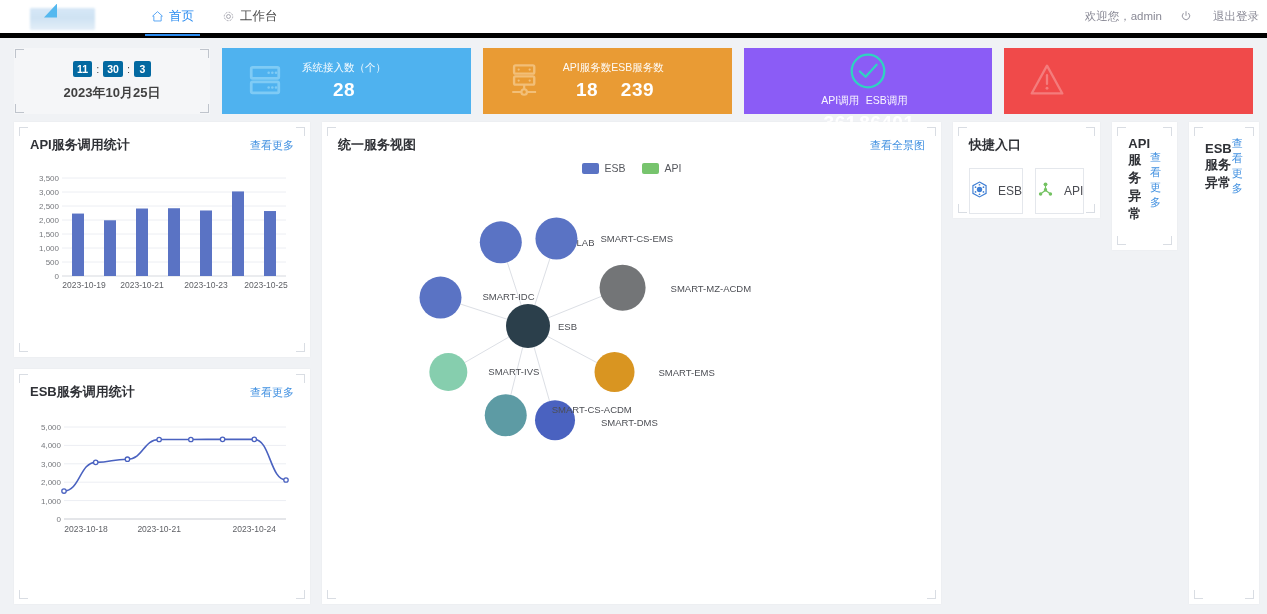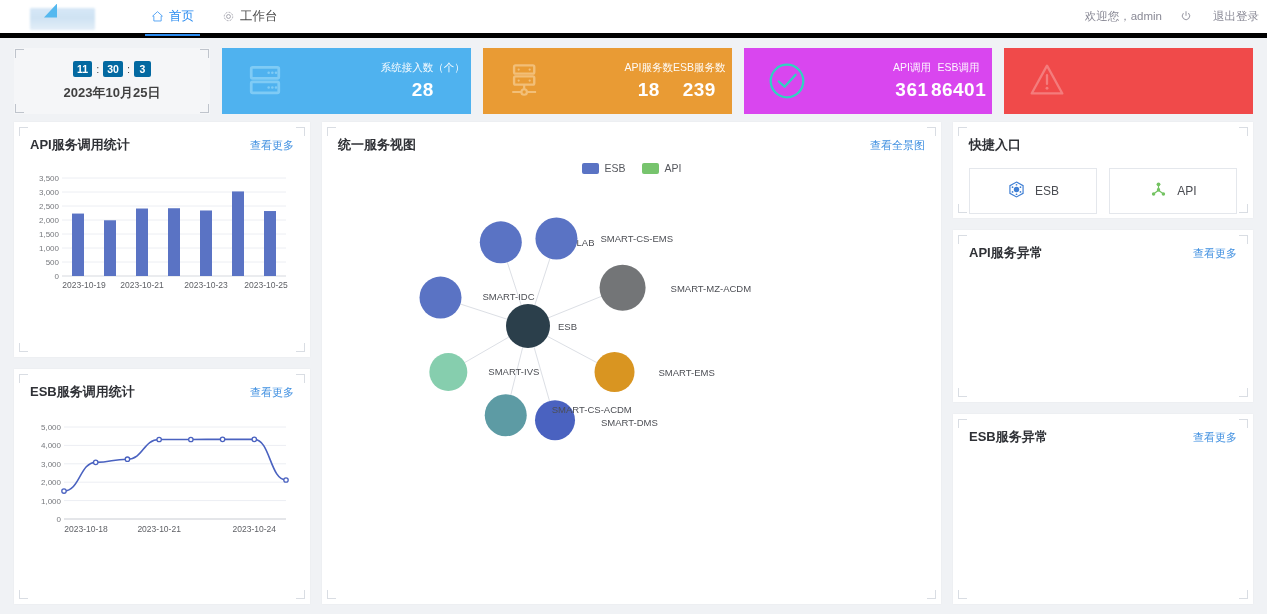--- a/index.html
+++ b/index.html
@@ -65,36 +65,36 @@
     padding:2px 4px; border-radius:2px; min-width:17px; text-align:center;
   }
   .colon{ color:#4a4a4a; font-size:11px; }
   .datetext{ font-size:13px; font-weight:700; color:#404040; }
 
   .statcard{
     flex:1; display:flex; align-items:center; color:#fff; padding:0 6px;
     min-width:0;
   }
   .statcard .cardicon{ width:74px; display:flex; align-items:center; justify-content:center; }
-  .statcard .metrics{ flex:1; display:flex; justify-content:flex-end; align-items:center; }
+  .statcard .metrics{ flex:1; display:flex; justify-content:flex-start; align-items:center; }
   .metric{ text-align:center; }
   .metric .mlabel{ font-size:10.5px; opacity:.95; margin-bottom:4px; white-space:nowrap; }
   .metric .mvalue{ font-size:19px; font-weight:700; letter-spacing:.5px; }
   .card-blue{ background:#4fb2ef; }
   .card-orange{ background:#e99b34; }
-  .card-teal{ background:#d946ef; }
+  .card-teal{ background:#8b5cf6;flex-direction:column; }
   .card-red{ background:#f04a4a; }
 
   
   .main{
     display:flex; gap:12px; padding:8px 14px 0 14px; height:calc(614px - 38px - 86px);
   }
   .col-left{ width:296px; display:flex; flex-direction:column; gap:12px; }
   .col-center{ flex:1; min-width:0; }
-  .col-right{ width:300px; display:flex; flex-direction:column; gap:12px; }
+  .col-right{ width:300px; display:flex; flex-direction:row; gap:12px; }
 
   .panel{
     background:#fff; position:relative; padding:14px 16px;
     box-shadow:0 0 2px rgba(0,0,0,.04);
   }
   .pcorner{ position:absolute; width:9px; height:9px; border:1px solid #d9dde3; }
   .pc-tl{ left:5px; top:5px; border-right:none; border-bottom:none; }
   .pc-tr{ right:5px; top:5px; border-left:none; border-bottom:none; }
   .pc-bl{ left:5px; bottom:5px; border-right:none; border-top:none; }
   .pc-br{ right:5px; bottom:5px; border-left:none; border-top:none; }
@@ -433,21 +433,21 @@
               <circle cx="5.8" cy="17.8" r="2.2" fill="#73c261"></circle>
               <circle cx="18.2" cy="17.8" r="2.2" fill="#73c261"></circle>
               <rect x="10" y="10.5" width="4" height="4" rx="0.8" fill="#73c261"></rect>
             </svg>
           </span>
           <span>API</span>
         </div>
       </div>
     </div>
 
-    <div class="panel" style="height:172px;">
+    <div class="panel" style="height:128px;">
       <span class="pcorner pc-tl"></span>
       <span class="pcorner pc-tr"></span>
       <span class="pcorner pc-bl"></span>
       <span class="pcorner pc-br"></span>
       <div class="phead">
         <div class="ptitle">API服务异常</div>
         <div class="pmore">查看更多</div>
       </div>
     </div>
 

